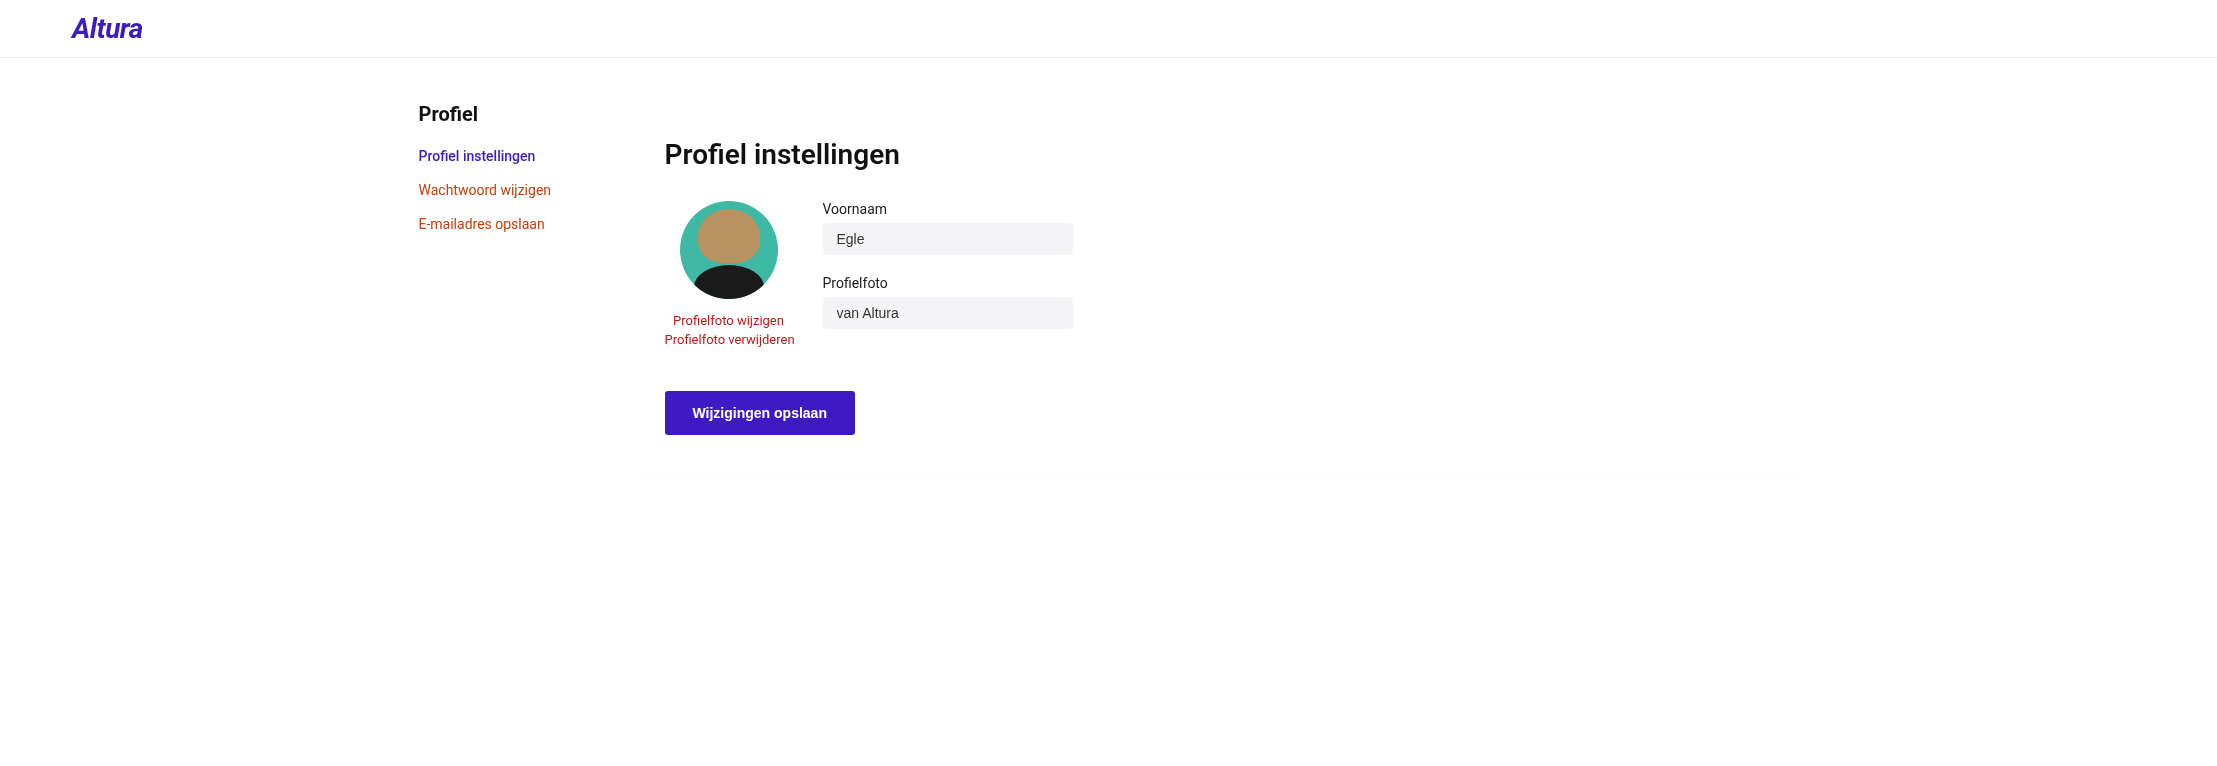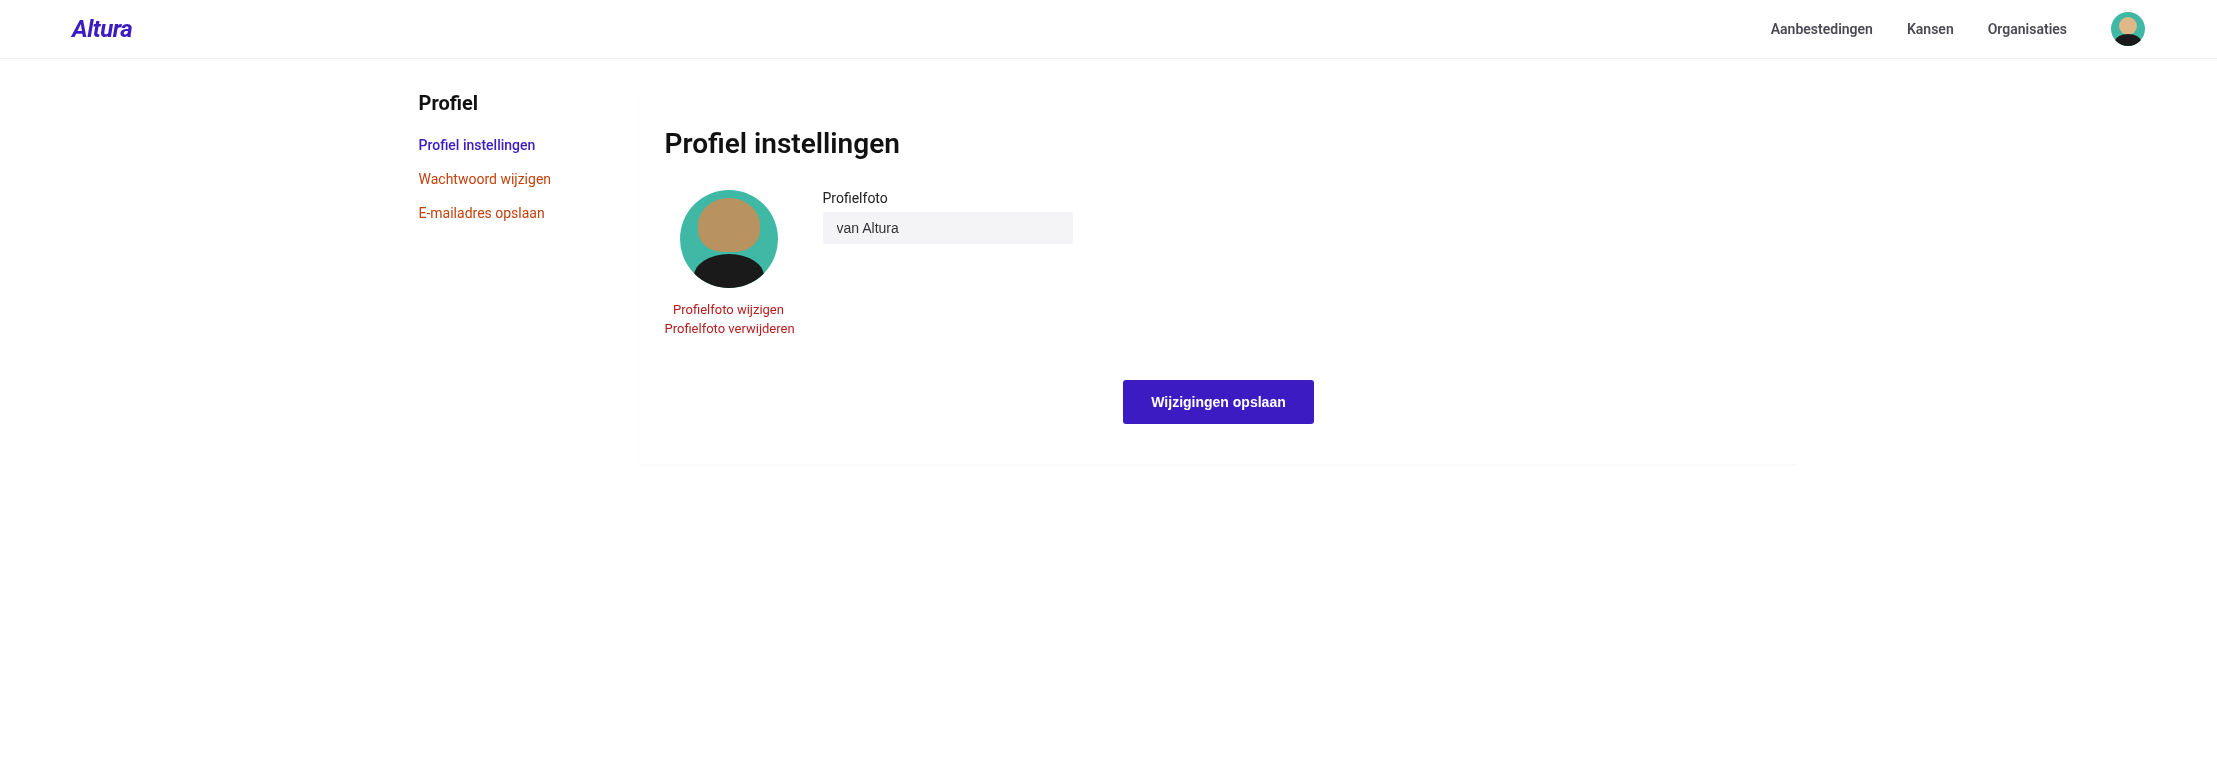--- a/index.html
+++ b/index.html
@@ -14,21 +14,21 @@
     }
     .header {
       display: flex;
       align-items: center;
       justify-content: space-between;
       padding: 12px 72px;
       border-bottom: 1px solid #eeeef0;
       background: #ffffff;
     }
     .logo {
-      font-size: 24px;
+      font-size: 28px;
       font-weight: 700;
       font-style: italic;
       color: #3d1bc3;
       letter-spacing: -0.5px;
     }
     .header-right {
       display: flex;
       align-items: center;
       gap: 34px;
     }
@@ -70,21 +70,21 @@
       background: #1a1a1a;
       border-radius: 50% 50% 0 0;
     }
     .page-wrapper {
       padding: 32px 72px;
     }
     .layout {
       display: flex;
       gap: 0;
       max-width: 1380px;
-      margin: 0 auto;
+      margin: 12px auto;
     }
     .sidebar {
       width: 220px;
       padding-right: 20px;
     }
     .sidebar-title {
       font-size: 20px;
       font-weight: 700;
       color: #111;
       margin-bottom: 22px;
@@ -184,45 +184,39 @@
       padding: 8px 14px;
       font-size: 14px;
       color: #333;
       background: #f4f4f6;
       border: none;
       border-radius: 3px;
       outline: none;
     }
     .actions-row {
       display: flex;
-      justify-content: center;
+      justify-content: flex-start;
       margin-top: 40px;
     }
     .save-btn {
       background: #3d1bc3;
       color: #ffffff;
       font-size: 14px;
       font-weight: 600;
       border: none;
       padding: 14px 28px;
       border-radius: 3px;
       cursor: pointer;
     }
   </style>
 </head>
 <body>
 
 <header class="header">
   <div class="logo">Altura</div>
-  <div class="header-right">
-    <a class="nav-link">Aanbestedingen</a>
-    <a class="nav-link">Kansen</a>
-    <a class="nav-link">Organisaties</a>
-    <span class="avatar-small"></span>
-  </div>
 </header>
 
 <div class="page-wrapper">
   <div class="layout">
 
     <aside class="sidebar">
       <div class="sidebar-title">Profiel</div>
       <div class="sidebar-item active">Profiel instellingen</div>
       <div class="sidebar-item">Wachtwoord wijzigen</div>
       <div class="sidebar-item">E-mailadres opslaan</div>
@@ -235,20 +229,24 @@
         <div class="photo-col">
           <div class="avatar-large">
             <span class="avatar-hair"></span>
           </div>
           <div class="photo-action">Profielfoto wijzigen</div>
           <div class="photo-action">Profielfoto verwijderen</div>
         </div>
 
         <div class="fields-col">
           <div class="field-group">
+            <label class="field-label">Voornaam</label>
+            <input class="field-input" type="text" value="Egle" style="">
+          </div>
+          <div class="field-group">
             <label class="field-label">Profielfoto</label>
             <input class="field-input" type="text" value="van Altura" style="">
           </div>
         </div>
       </div>
 
       <div class="actions-row">
         <button class="save-btn">Wijzigingen opslaan</button>
       </div>
     </main>

